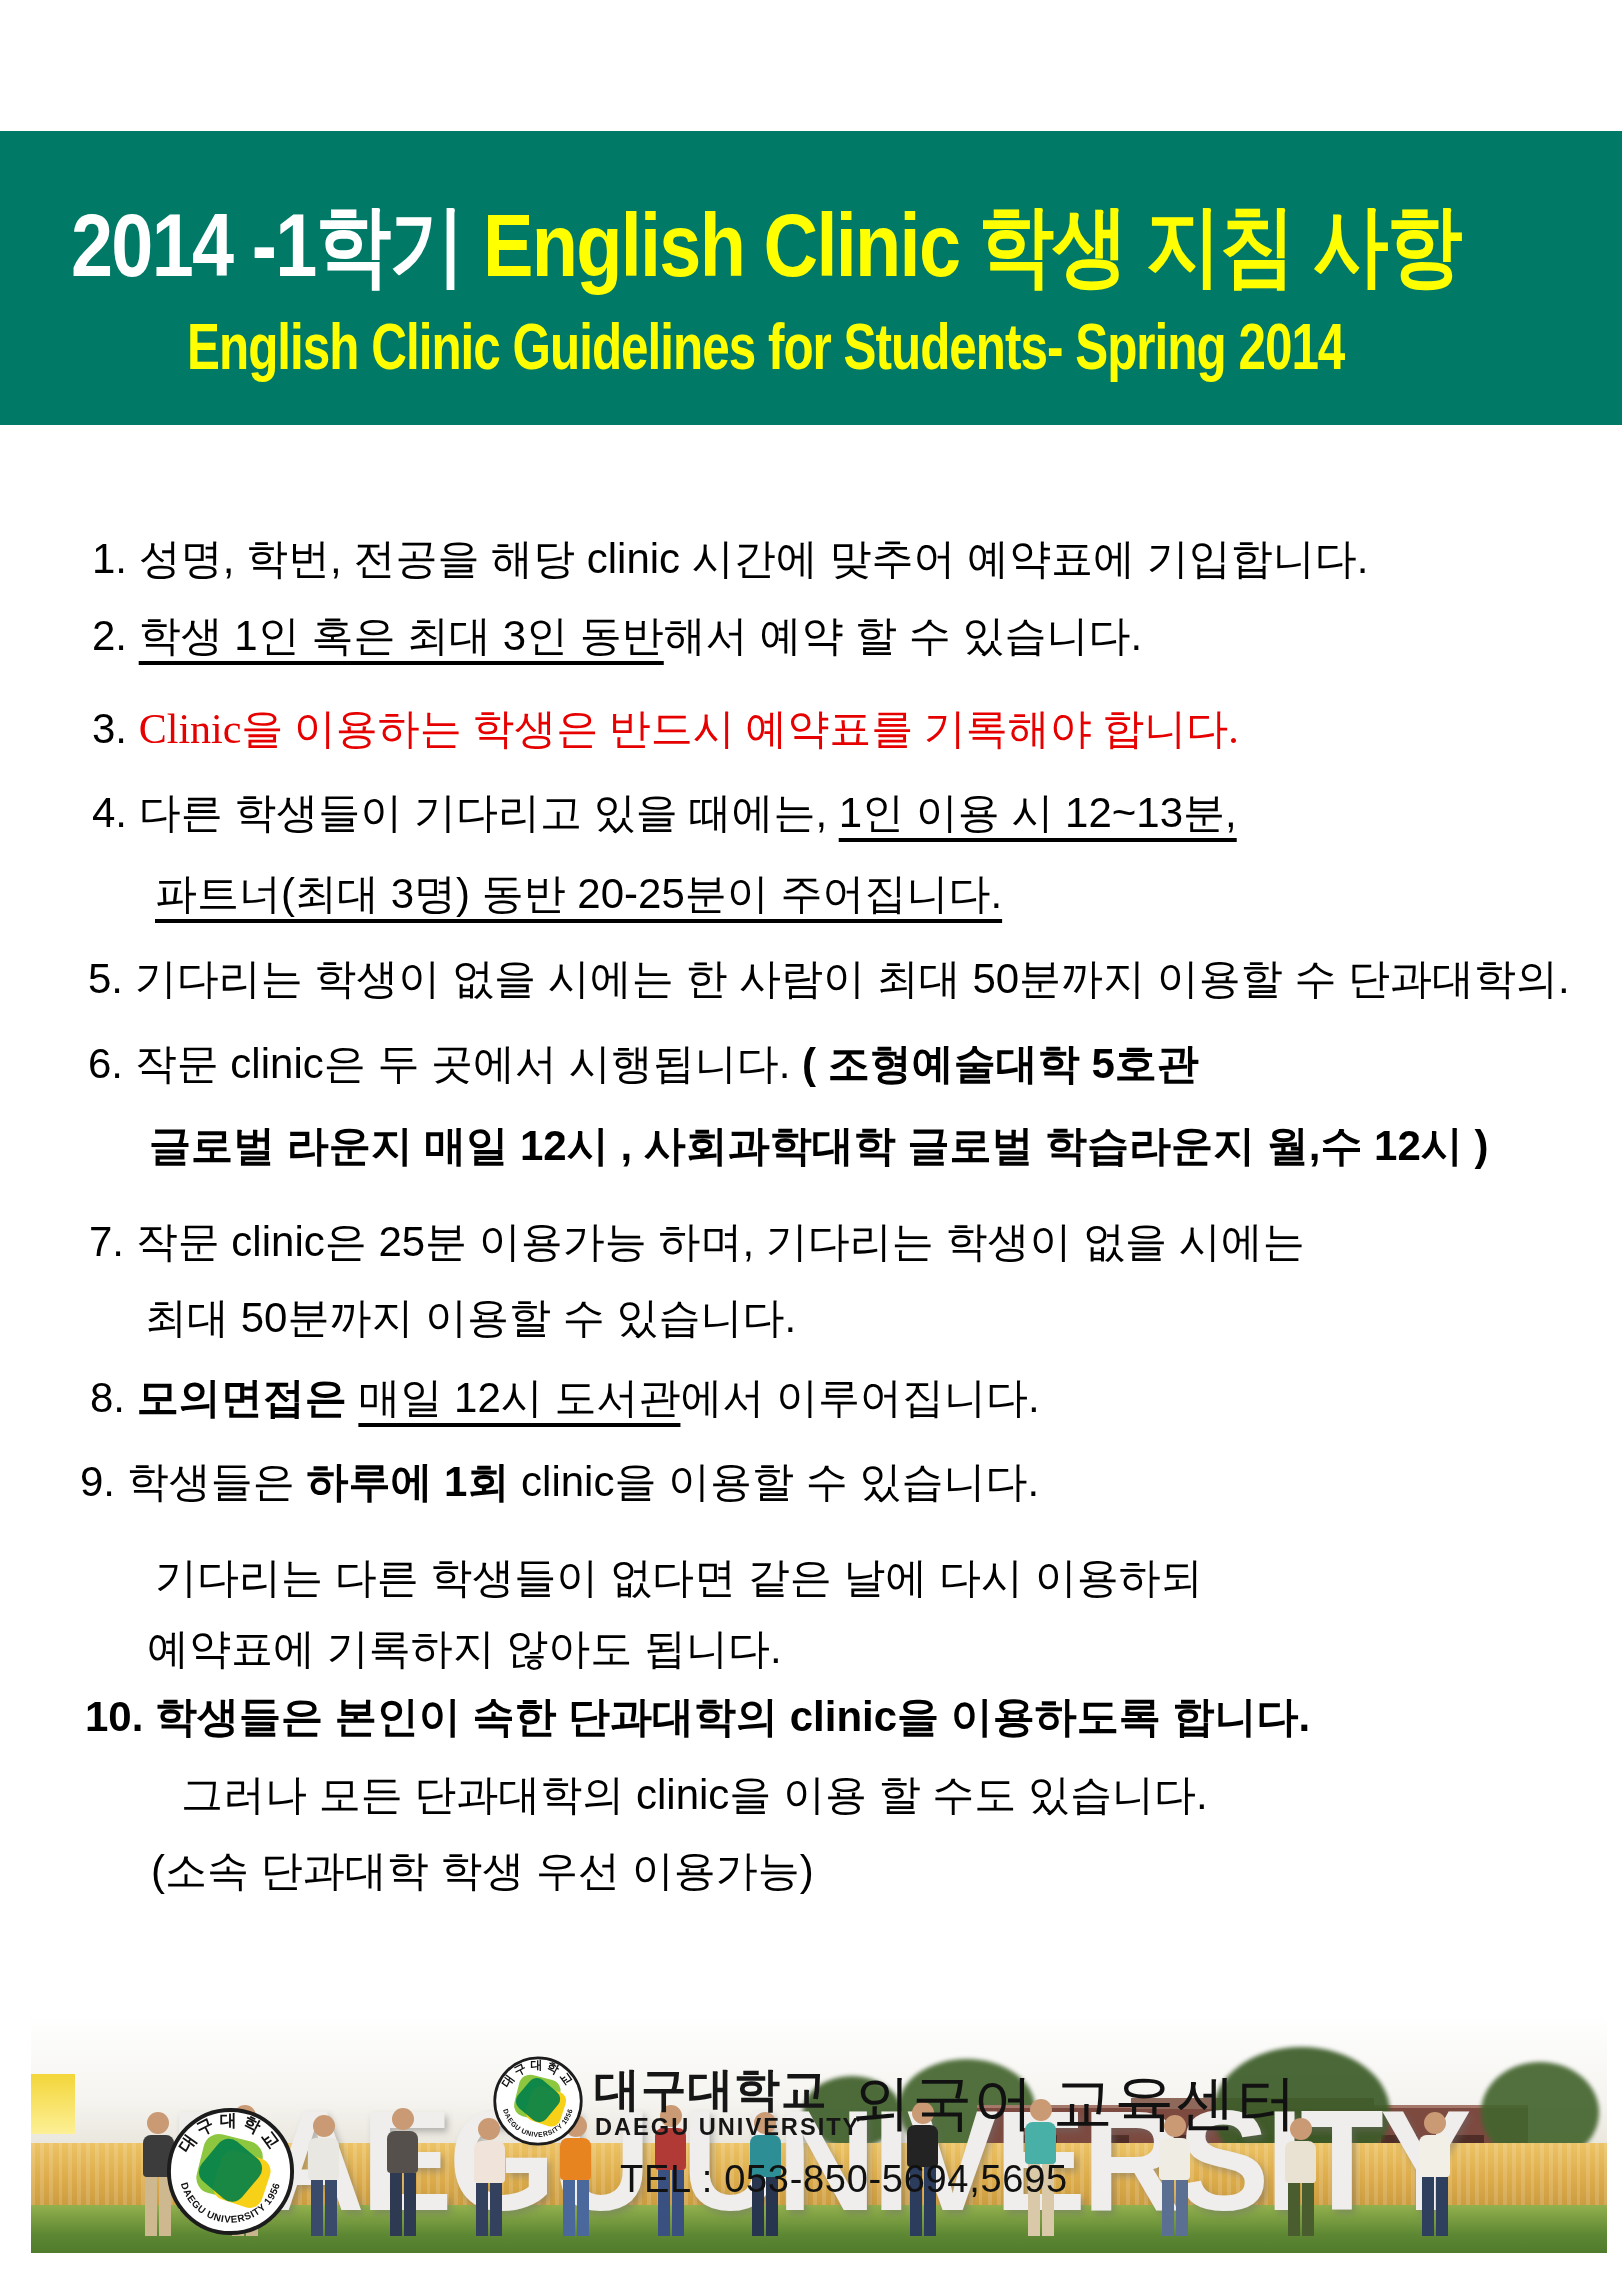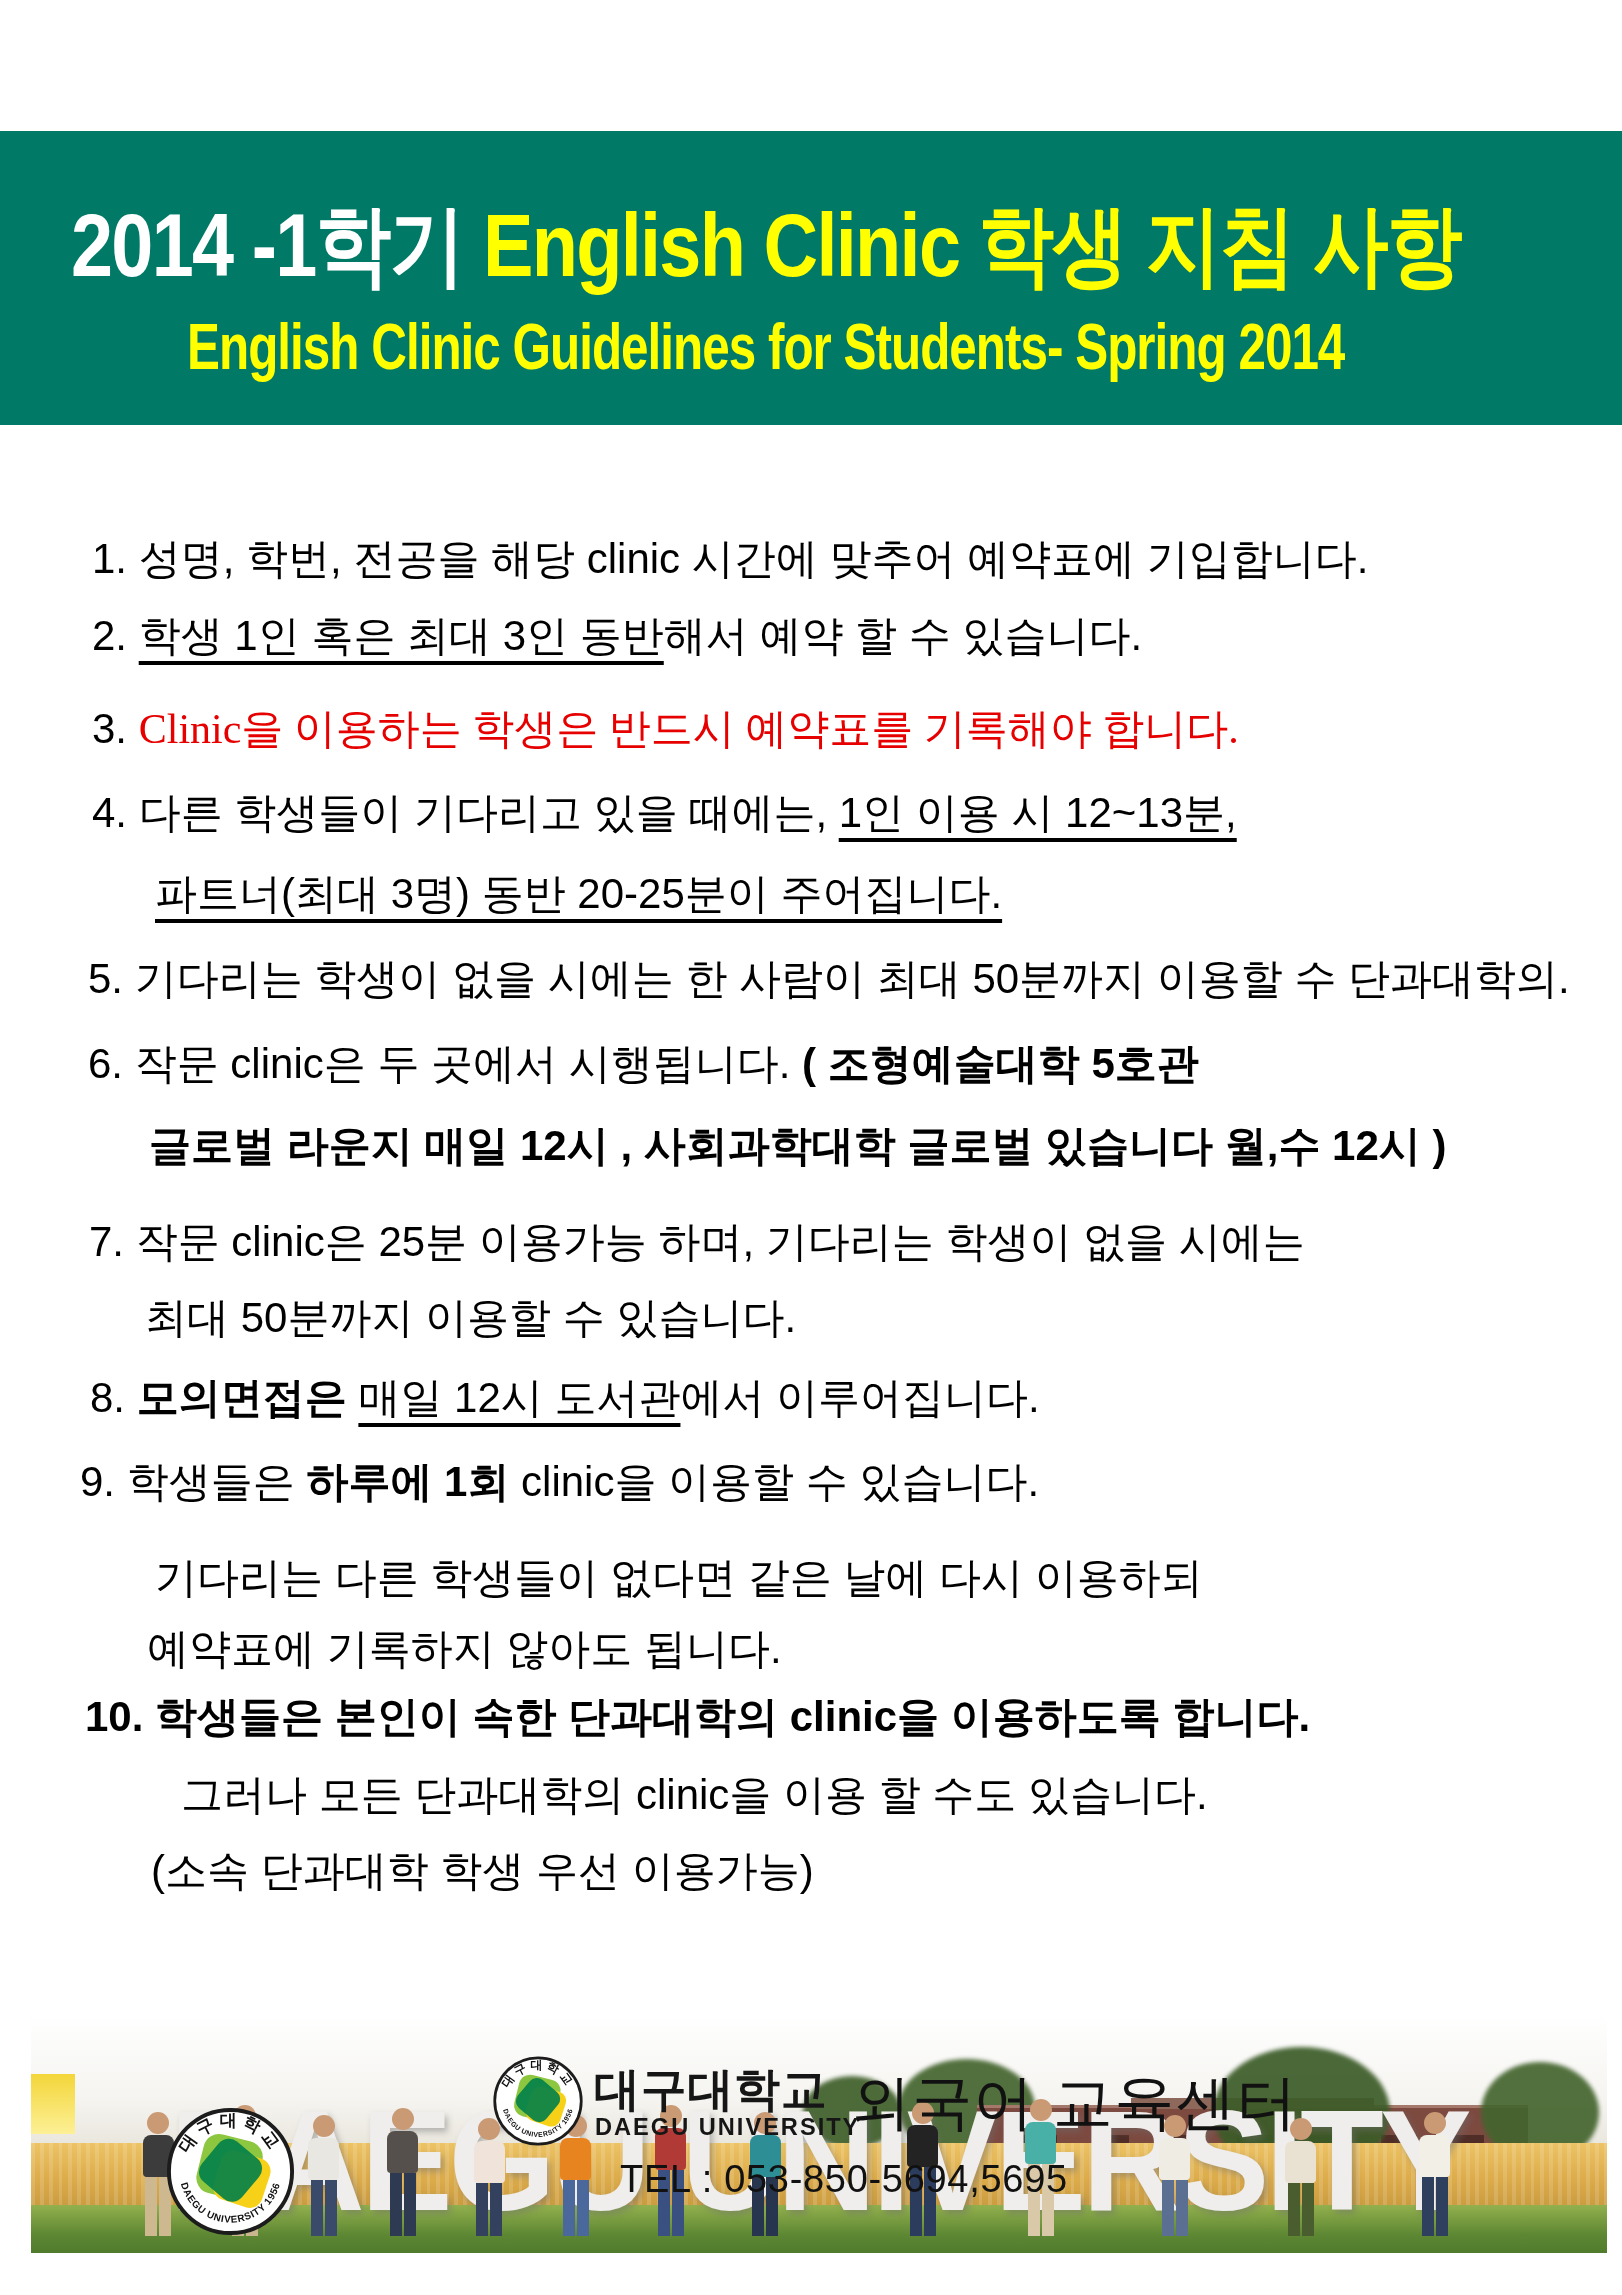--- a/index.html
+++ b/index.html
@@ -91,21 +91,21 @@
 </header>
 
 <main>
     <div class="g-line" style="top: 535px; left: 92px;"><span class="num">1. </span><span class="s-n">성명, 학번, 전공을 해당 clinic 시간에 맞추어 예약표에 기입합니다.</span></div>
     <div class="g-line" style="top: 612px; left: 92px;"><span class="num">2. </span><span class="s-u">학생 1인 혹은 최대 3인 동반</span><span class="s-n">해서 예약 할 수 있습니다.</span></div>
     <div class="g-line" style="top: 705px; left: 92px;"><span class="num">3. </span><span class="s-r" style="color: rgb(230, 0, 0);">Clinic을 이용하는 학생은 반드시 예약표를 기록해야 합니다.</span></div>
     <div class="g-line" style="top: 789px; left: 92px;"><span class="num">4. </span><span class="s-n">다른 학생들이 기다리고 있을 때에는, </span><span class="s-u">1인 이용 시 12~13분,</span></div>
     <div class="g-line" style="top: 870px; left: 155px;"><span class="s-u">파트너(최대 3명) 동반 20-25분이 주어집니다.</span></div>
     <div class="g-line" style="top: 955px; left: 88px;"><span class="num">5. </span><span class="s-n">기다리는 학생이 없을 시에는 한 사람이 최대 50분까지 이용할 수 단과대학의.</span></div>
     <div class="g-line" style="top: 1040px; left: 88px;"><span class="num">6. </span><span class="s-n">작문 clinic은 두 곳에서 시행됩니다.  </span><span class="s-b">( 조형예술대학 5호관</span></div>
-    <div class="g-line" style="top: 1122px; left: 149px;"><span class="s-b">글로벌 라운지 매일 12시 , 사회과학대학 글로벌 있습니다 월,수 12시 )</span></div>
+    <div class="g-line" style="top: 1122px; left: 149px;"><span class="s-b">글로벌 라운지 매일 12시 , 사회과학대학 글로벌 학습라운지 월,수 12시 )</span></div>
     <div class="g-line" style="top: 1218px; left: 89px;"><span class="num">7. </span><span class="s-n">작문 clinic은 25분 이용가능 하며, 기다리는 학생이 없을 시에는</span></div>
     <div class="g-line" style="top: 1294px; left: 145px;"><span class="s-n">최대 50분까지 이용할 수 있습니다.</span></div>
     <div class="g-line" style="top: 1374px; left: 90px;"><span class="num">8. </span><span class="s-b">모의면접은</span><span class="s-n"> </span><span class="s-u">매일 12시 도서관</span><span class="s-n">에서 이루어집니다.</span></div>
     <div class="g-line" style="top: 1458px; left: 80px;"><span class="num">9. </span><span class="s-n">학생들은 </span><span class="s-b">하루에 1회</span><span class="s-n"> clinic을 이용할 수 있습니다.</span></div>
     <div class="g-line" style="top: 1554px; left: 155px;"><span class="s-n">기다리는 다른 학생들이 없다면 같은 날에 다시 이용하되</span></div>
     <div class="g-line" style="top: 1625px; left: 147px;"><span class="s-n">예약표에 기록하지 않아도 됩니다.</span></div>
     <div class="g-line bn" style="top: 1693px; left: 85px;"><span class="num">10. </span><span class="s-b">학생들은 본인이 속한 단과대학의 clinic을 이용하도록 합니다.</span></div>
     <div class="g-line" style="top: 1771px; left: 181px;"><span class="s-n">그러나 모든 단과대학의 clinic을 이용 할 수도 있습니다.</span></div>
     <div class="g-line" style="top: 1847px; left: 151px;"><span class="s-n">(소속 단과대학 학생 우선 이용가능)</span></div>
   </main>

